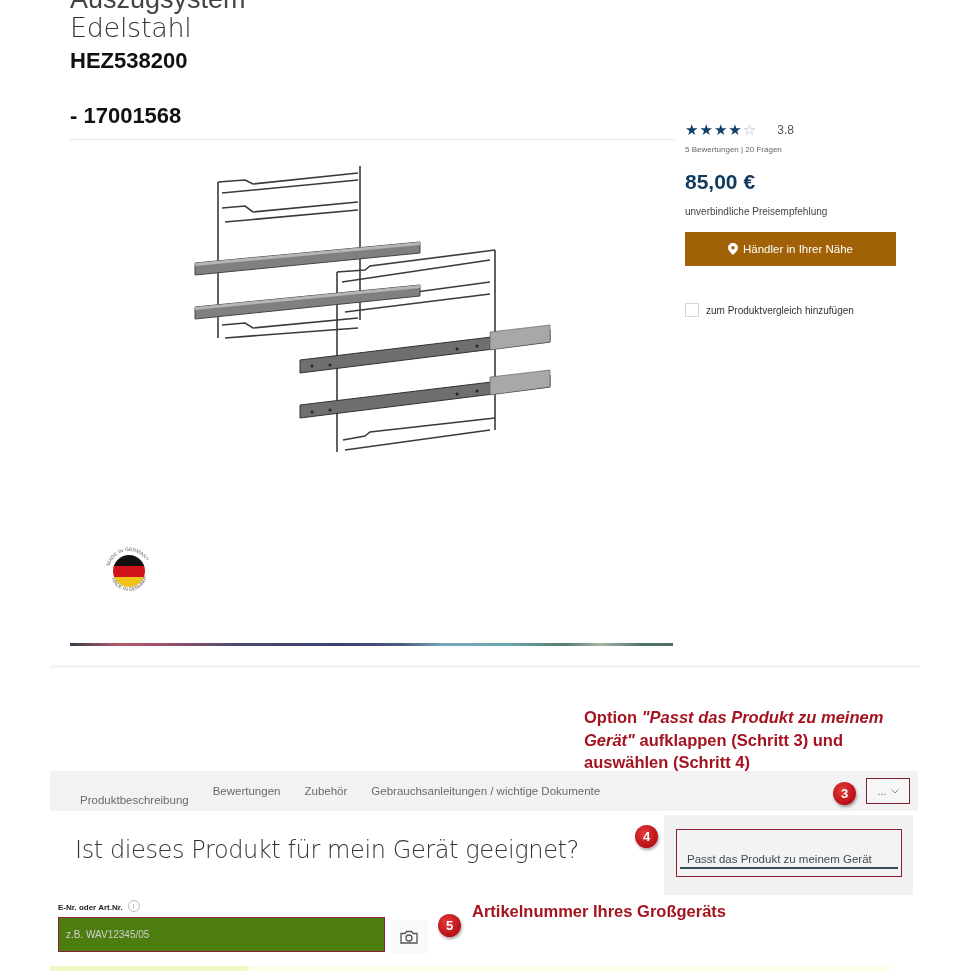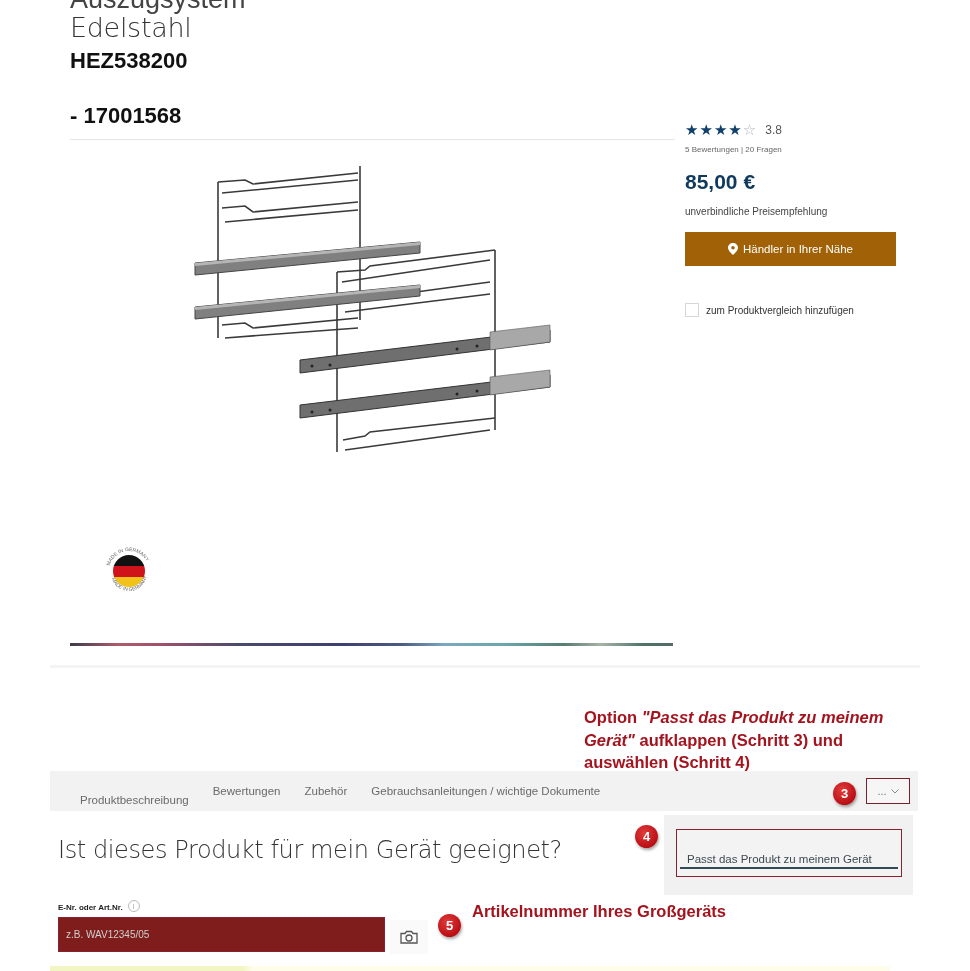--- a/index.html
+++ b/index.html
@@ -13,21 +13,21 @@
   .title-line { left: 70px; top: 12px; font-size: 27px; color: #333; line-height: 32px; font-family: "DejaVu Sans", sans-serif; font-weight: 300; letter-spacing: -0.3px; }
   .sku1 { left: 70px; top: 48px; font-size: 22px; font-weight: 700; color: #111; line-height: 26px; }
   .sku2 { left: 70px; top: 79px; font-size: 22px; font-weight: 700; color: #111; line-height: 26px; margin-top: 24px; }
 
   .divider-top { left: 70px; top: 139px; width: 605px; height: 1px; background: #e6e6e6; }
 
   
   .stars { left: 685px; top: 122px; display: flex; align-items: center; gap: 1px; }
   .star { font-size: 15px; line-height: 16px; color: #11416b; }
   .star.empty { color: #b0b8c2; }
-  .rating-val { font-size: 12px; color: #555; margin-left: 8px; }
+  .rating-val { font-size: 12px; color: #555; margin-left: 20px; }
   .review-info { left: 685px; top: 145px; font-size: 8px; color: #666; }
   .price { left: 685px; top: 170px; font-size: 21px; font-weight: 700; color: #0f3a5e; }
   .price-note { left: 685px; top: 206px; font-size: 10px; color: #444; }
   .dealer-btn { left: 685px; top: 232px; width: 211px; height: 34px; background: #a16207; color: #fff; font-size: 11.5px; display: flex; align-items: center; justify-content: center; gap: 5px; border: none; }
   .pin-icon { width: 10px; height: 12px; display: inline-block; }
   .compare { left: 685px; top: 303px; display: flex; align-items: center; gap: 7px; }
   .checkbox { width: 14px; height: 14px; border: 1px solid #d6d6d6; background: #fff; }
   .compare-label { font-size: 10px; color: #333; }
 
   
@@ -53,32 +53,32 @@
   .tab:first-child { margin-left: 30px; margin-top: 17px; }
   .more-btn { left: 866px; top: 778px; width: 44px; height: 26px; border: 1.5px solid #7a1f2b; background: #f6f6f6; display: flex; align-items: center; justify-content: center; font-size: 11px; color: #777; gap: 4px; }
 
   
   .step { width: 23px; height: 23px; border-radius: 50%; background: radial-gradient(circle at 40% 35%, #e23b3b 0%, #b90f15 70%, #8a0c10 100%); color: #fff; font-weight: 700; font-size: 13px; display: flex; align-items: center; justify-content: center; box-shadow: 1px 2px 3px rgba(0,0,0,0.35); }
   .step3 { left: 833px; top: 782px; }
   .step4 { left: 635px; top: 825px; }
   .step5 { left: 438px; top: 914px; }
 
   
-  .question { left: 58px; top: 836px; font-size: 24px; color: #333; font-family: "DejaVu Sans", sans-serif; font-weight: 300; letter-spacing: -0.4px; text-align: center; }
+  .question { left: 75px; top: 836px; font-size: 24px; color: #333; font-family: "DejaVu Sans", sans-serif; font-weight: 300; letter-spacing: -0.4px; text-align: center; }
 
   
   .dd-panel { left: 664px; top: 815px; width: 249px; height: 80px; background: #f1f1f1; }
   .dd-option { left: 676px; top: 829px; width: 226px; height: 48px; border: 1.5px solid #8b2232; background: #f3f3f3; }
   .dd-option-label { position: absolute; left: 10px; top: 23px; font-size: 11.5px; color: #3d4a52; white-space: nowrap; }
   .dd-underline { position: absolute; left: 3px; right: 3px; bottom: 7px; height: 2px; background: #334b55; }
 
   
   .field-label { left: 58px; top: 900px; font-size: 8px; font-weight: 700; color: #222; display: flex; align-items: flex-end; gap: 5px; }
   .info-icon { width: 12px; height: 12px; border: 1px solid #bbb; border-radius: 50%; color: #aaa; font-size: 8px; display: flex; align-items: center; justify-content: center; font-weight: 400; }
-  .field-input { left: 58px; top: 917px; width: 327px; height: 35px; border: 1.5px solid #8b2232; background: #7f1d1d; font-size: 10px; color: #ccc; padding-left: 7px; font-family: "Liberation Sans", sans-serif; outline: none; }
+  .field-input { left: 58px; top: 917px; width: 327px; height: 35px; border: 1.5px solid #8b2232; background: #4d7c0f; font-size: 10px; color: #ccc; padding-left: 7px; font-family: "Liberation Sans", sans-serif; outline: none; }
   .field-input::placeholder { color: #cfcfcf; }
   .camera-btn { left: 390px; top: 920px; width: 38px; height: 34px; background: #fafafa; display: flex; align-items: center; justify-content: center; border: none; }
 
   .bottom-yellow { left: 50px; top: 966px; width: 840px; height: 5px; background: linear-gradient(90deg, #f1f6c2 0%, #f1f6c2 23%, #fdfde9 24%, #fdfde9 100%); }
 </style>
 </head>
 <body>
 
 <div class="abs title-cut" style="clip-path: inset(10px 0 0 0); color:#444;">Auszugsystem</div>
 <div class="abs title-line">Edelstahl</div>

